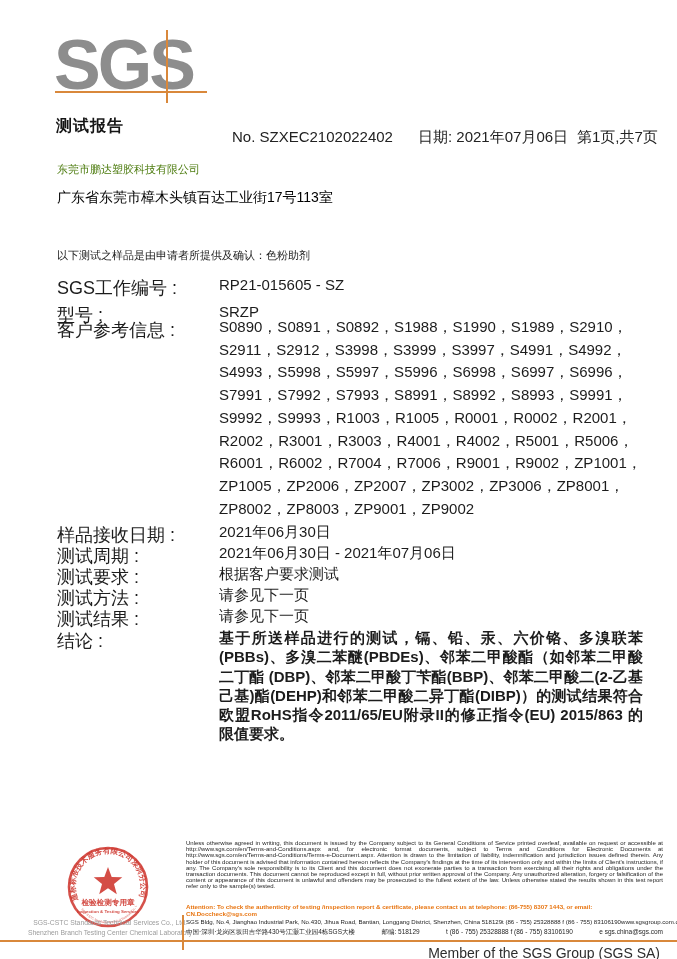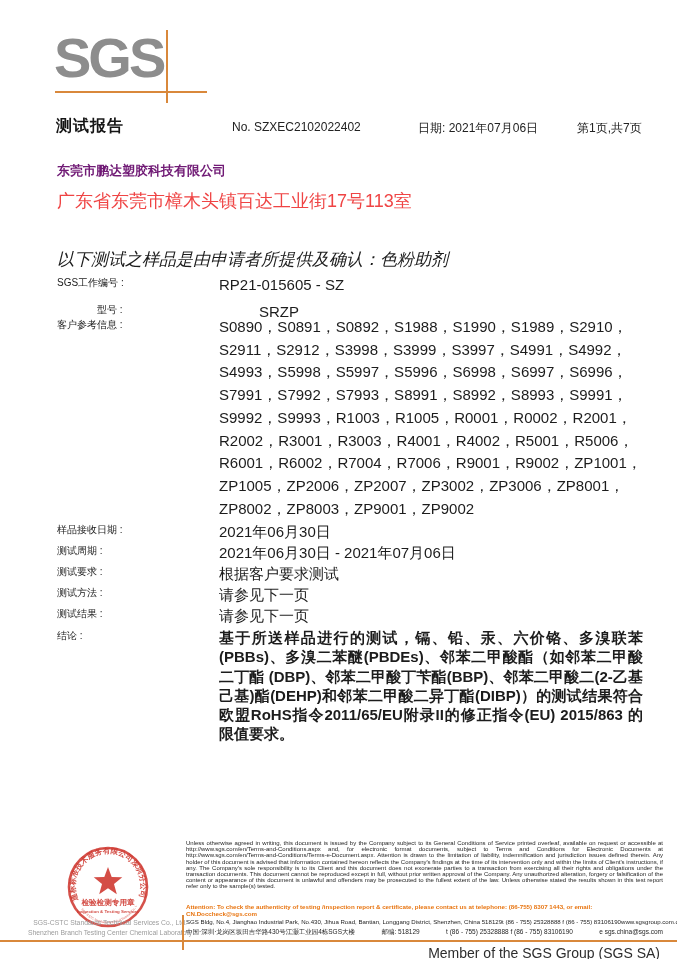--- a/index.html
+++ b/index.html
@@ -1,36 +1,36 @@
 <!DOCTYPE html>
 <html><head>
 <meta charset="utf-8">
 <style>
   html,body{margin:0;padding:0;background:#ffffff;}
   #page{position:relative;width:677px;height:959px;background:#ffffff;overflow:hidden;
         font-family:"Liberation Sans",sans-serif;color:#2b2b2b;}
   .abs{position:absolute;}
   
-  .logo-text{left:54px;top:30px;font-size:56px;font-weight:bold;color:#8d8d8d;
+  .logo-text{left:54px;top:30px;font-size:70px;font-weight:bold;color:#8d8d8d;
              letter-spacing:-3px;line-height:1;}
   .logo-hline{left:55px;top:91px;width:152px;height:2px;background:#d9883b;}
   .logo-vline{left:166px;top:30px;width:2px;height:73px;background:#d9883b;}
   .report-title{left:56px;top:116px;font-size:16px;font-weight:bold;color:#151515;letter-spacing:1px;}
-  .hdr{font-size:12px;color:#222;}
+  .hdr{font-size:15px;color:#222;margin-top:8px;}
   .report-no{left:232px;top:120px;}
   .report-date{left:418px;top:120px;}
   .report-page{left:577px;top:120px;}
   
-  .applicant-name{left:57px;top:162px;font-size:13px;color:#701a75;font-weight:bold;}
-  .applicant-addr{left:57px;top:189px;font-size:18px;color:#ef4444;}
-  .sample-statement{left:57px;top:248px;font-size:17px;color:#1c1c1c;font-style:italic;}
+  .applicant-name{left:57px;top:162px;font-size:11px;color:#4d7c0f;}
+  .applicant-addr{left:57px;top:189px;font-size:14px;color:#000000;}
+  .sample-statement{left:57px;top:248px;font-size:11px;color:#1c1c1c;}
   
-  .flabel{left:57px;font-size:10px;color:#1c1c1c;}
+  .flabel{left:57px;font-size:18px;color:#1c1c1c;}
   .fvalue{left:219px;font-size:15px;color:#1c1c1c;}
-  .r1{top:276px;} .r2{top:303px;margin-left:40px;}
+  .r1{top:276px;} .r2{top:303px;}
   .custref-label{top:318px;}
   .custref-value{top:316px;width:430px;line-height:22.7px;white-space:pre-line;}
   .r3{top:523px;} .r4{top:544px;} .r5{top:565px;} .r6{top:586px;} .r7{top:607px;}
   .concl-label{top:629px;}
   .concl-value{top:628px;width:424px;line-height:19.3px;text-align:justify;font-weight:bold;}
   
   .legal{left:186px;top:840px;width:477px;font-size:6px;line-height:6.2px;
          color:#1f1f1f;text-align:justify;}
   .attention{left:186px;top:904px;width:477px;font-size:6.2px;line-height:6.6px;
              font-weight:bold;color:#e87511;}

